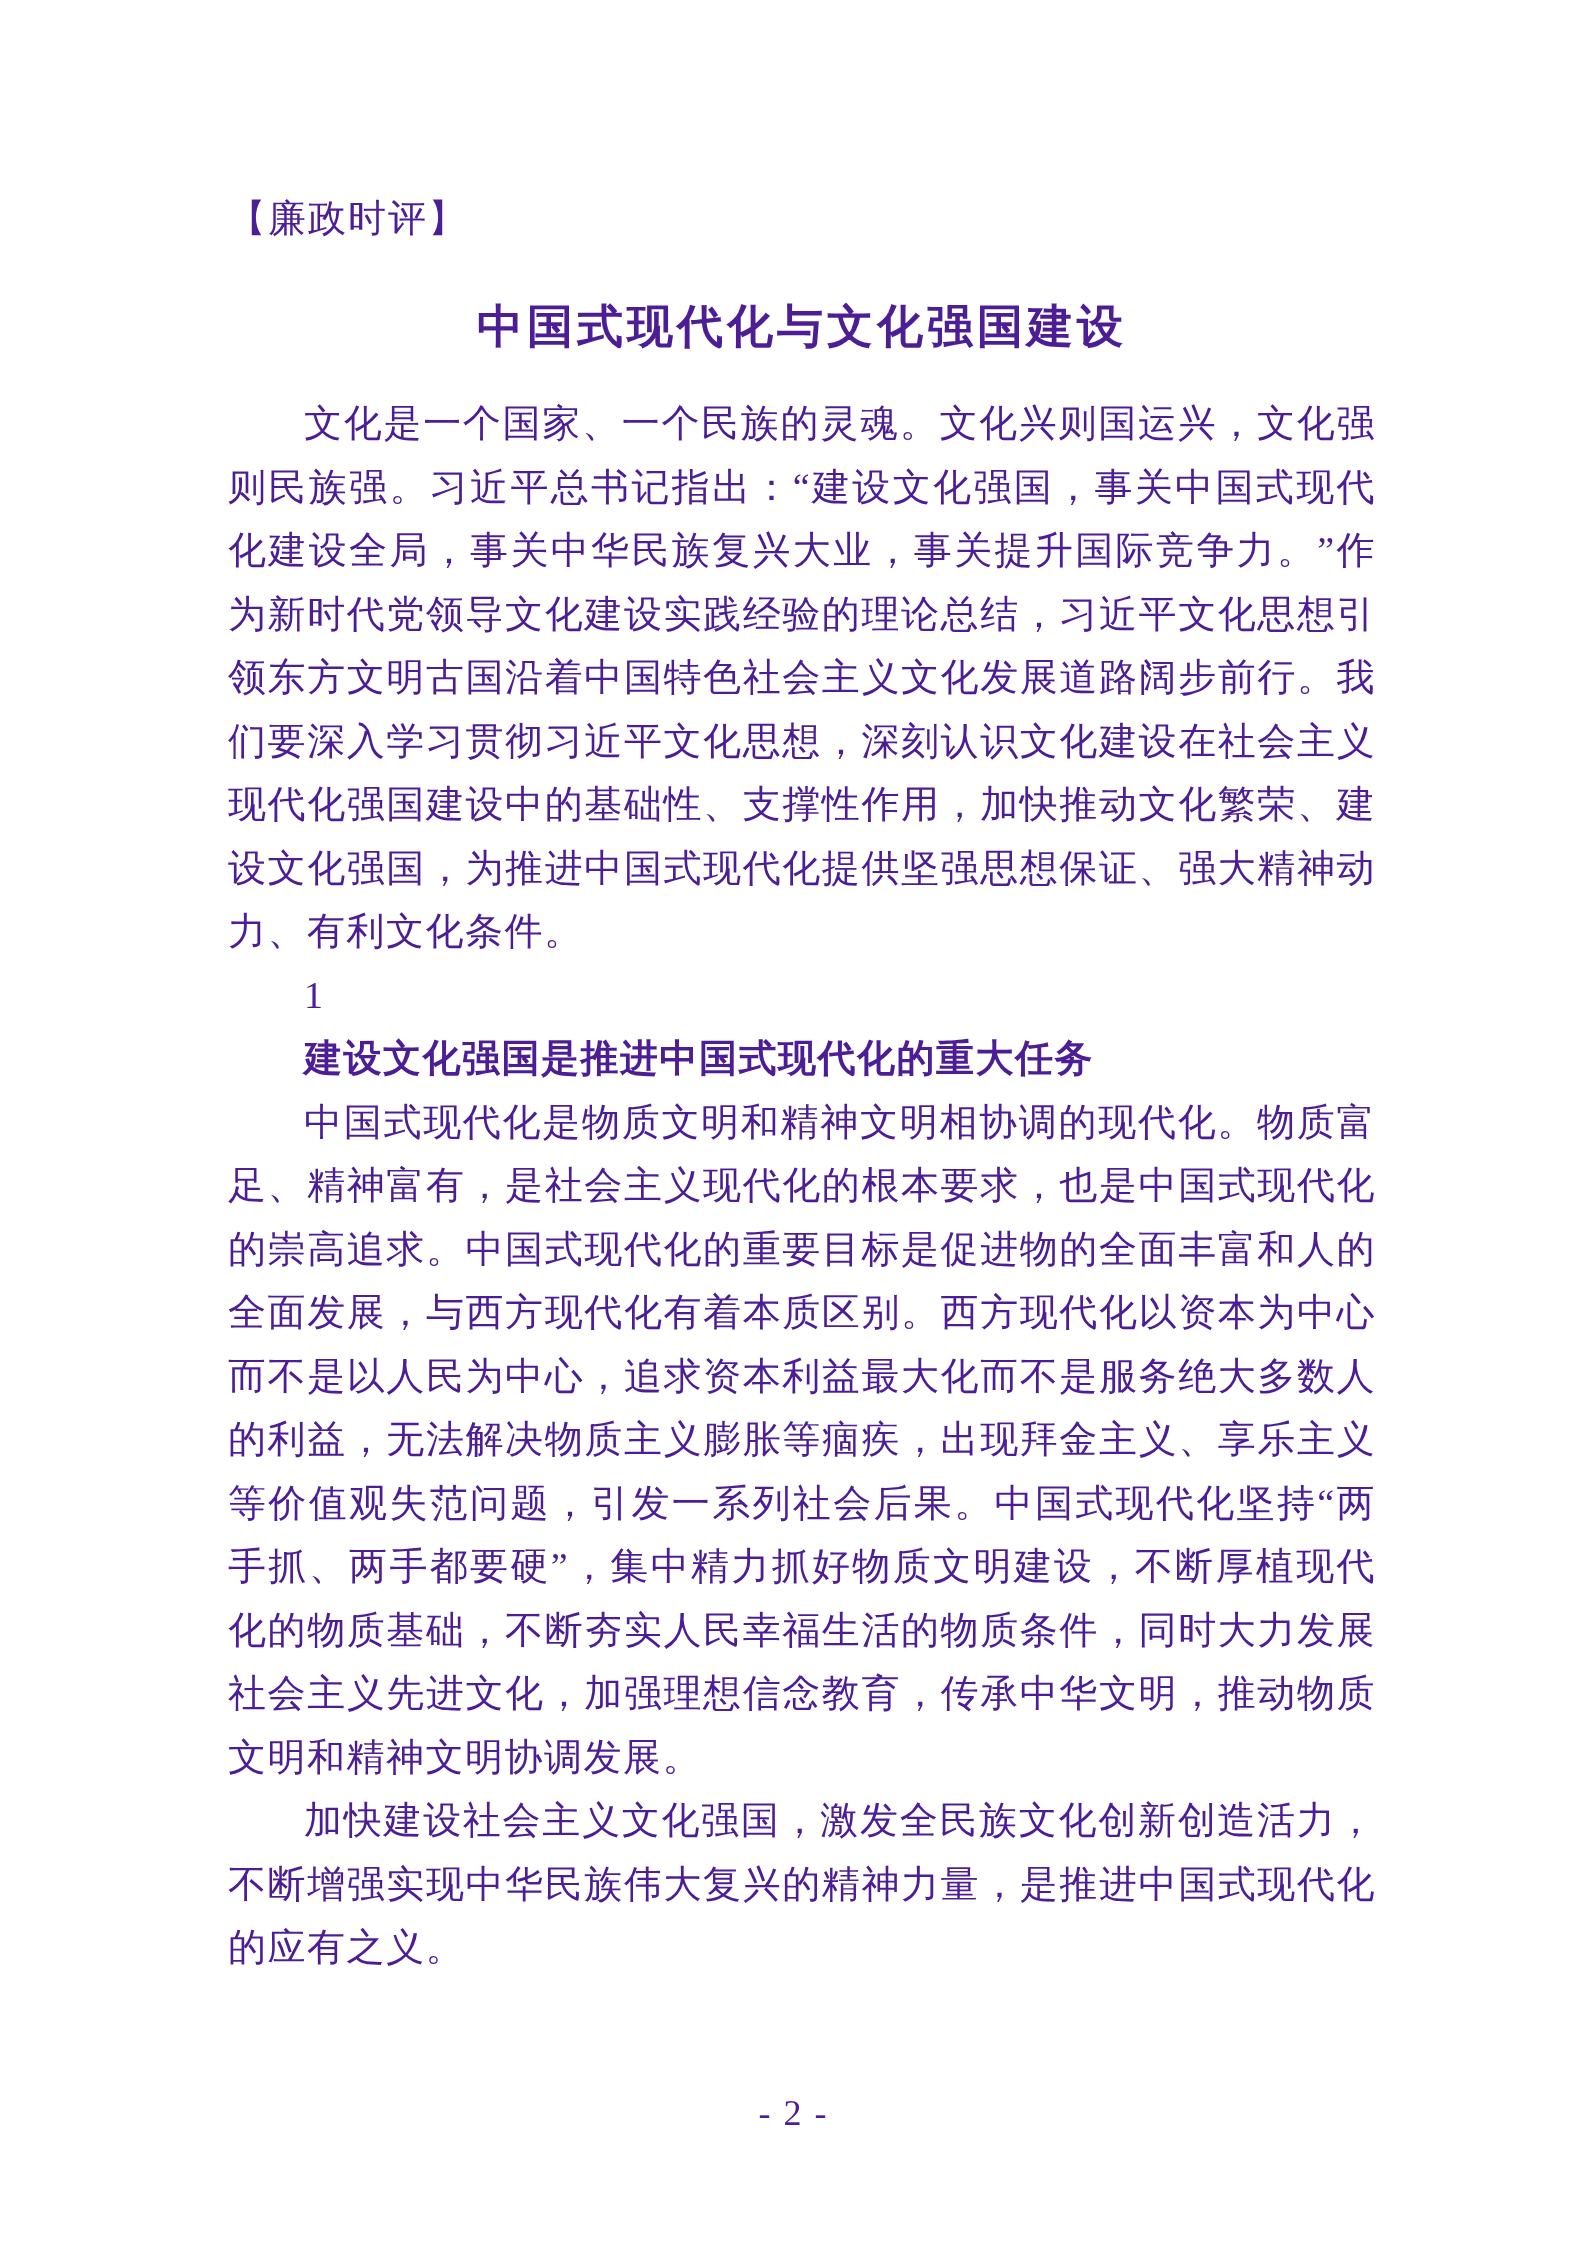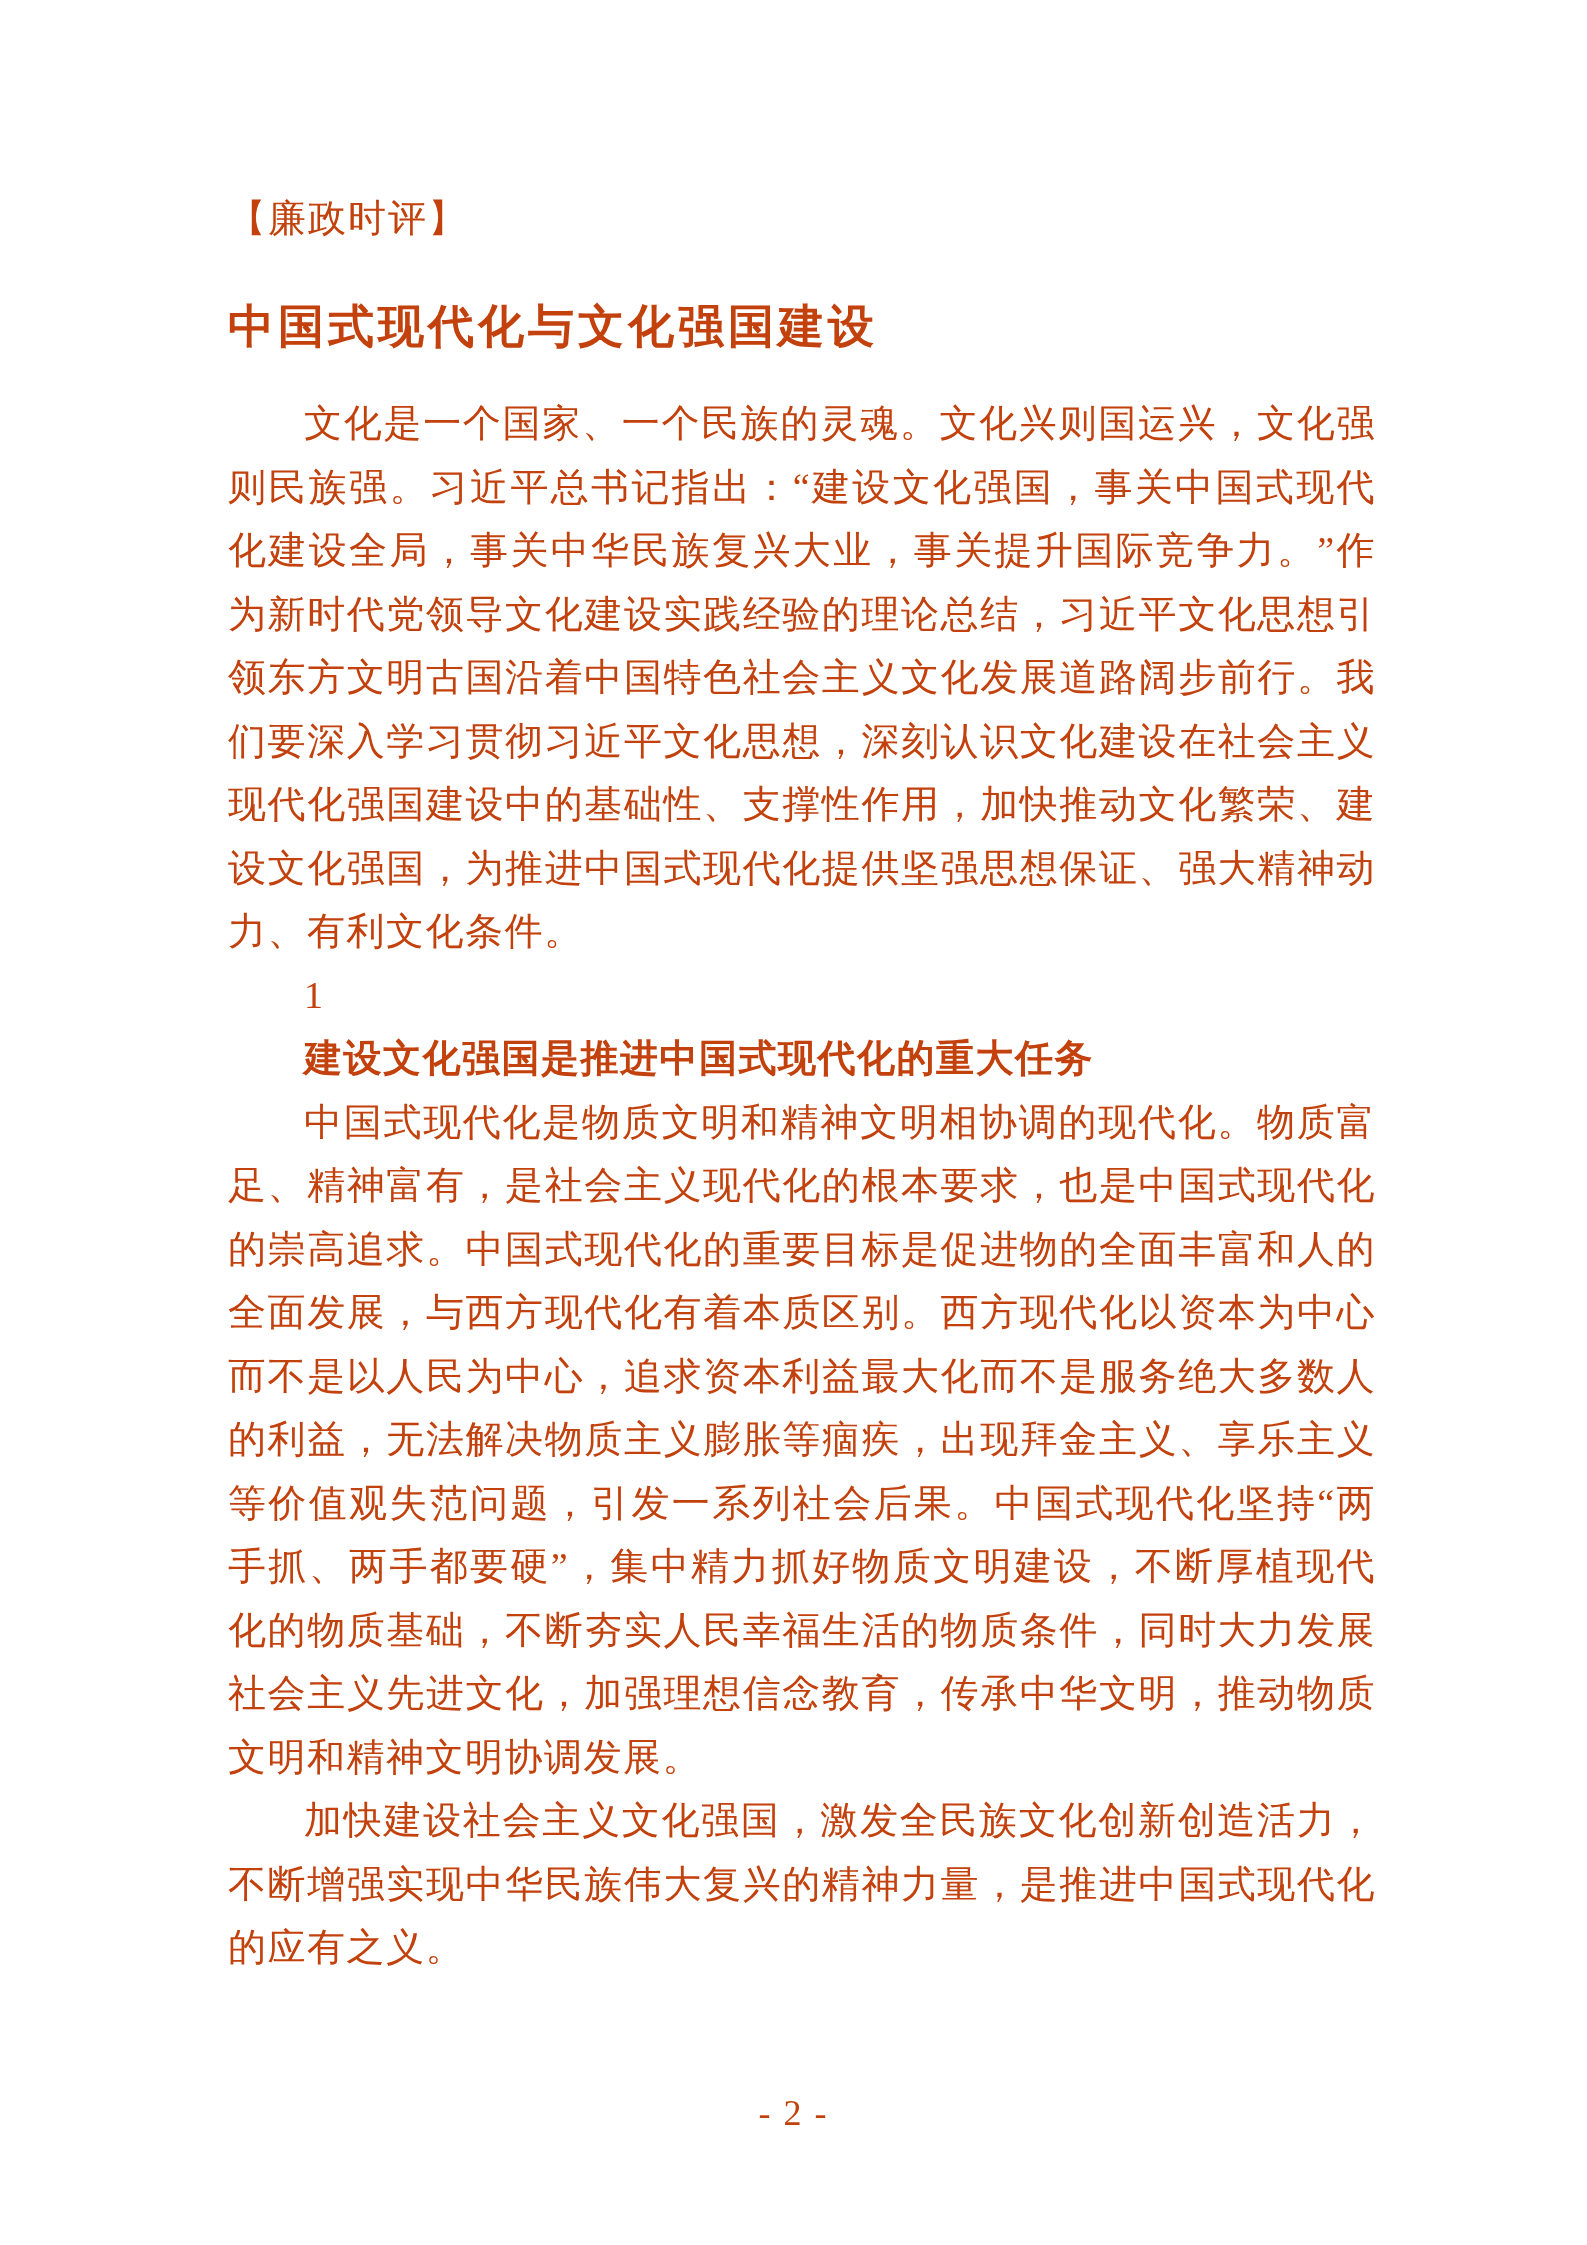--- a/index.html
+++ b/index.html
@@ -5,41 +5,42 @@
   html, body {
     margin: 0;
     padding: 0;
     background: #ffffff;
   }
   .page {
     position: relative;
     width: 1587px;
     height: 2245px;
     background: #ffffff;
-    color: #c2410c;
+    color: #4c1d95;
     font-family: "Liberation Serif", serif;
     overflow: hidden;
   }
   .content {
     position: absolute;
     left: 228px;
     top: 186px;
     width: 1148px;
   }
   .category-tag {
     font-size: 38px;
     line-height: 64px;
     letter-spacing: 2px;
     text-align: left;
   }
   .doc-title {
     font-size: 46px;
     font-weight: bold;
     line-height: 78px;
     letter-spacing: 4px;
+    text-align: center;
     margin-top: 38px;
   }
   .body-text p {
     margin: 0;
     font-size: 38px;
     line-height: 63.5px;
     letter-spacing: 1.5px;
     text-align: justify;
     text-justify: inter-character;
     text-indent: 2em;

